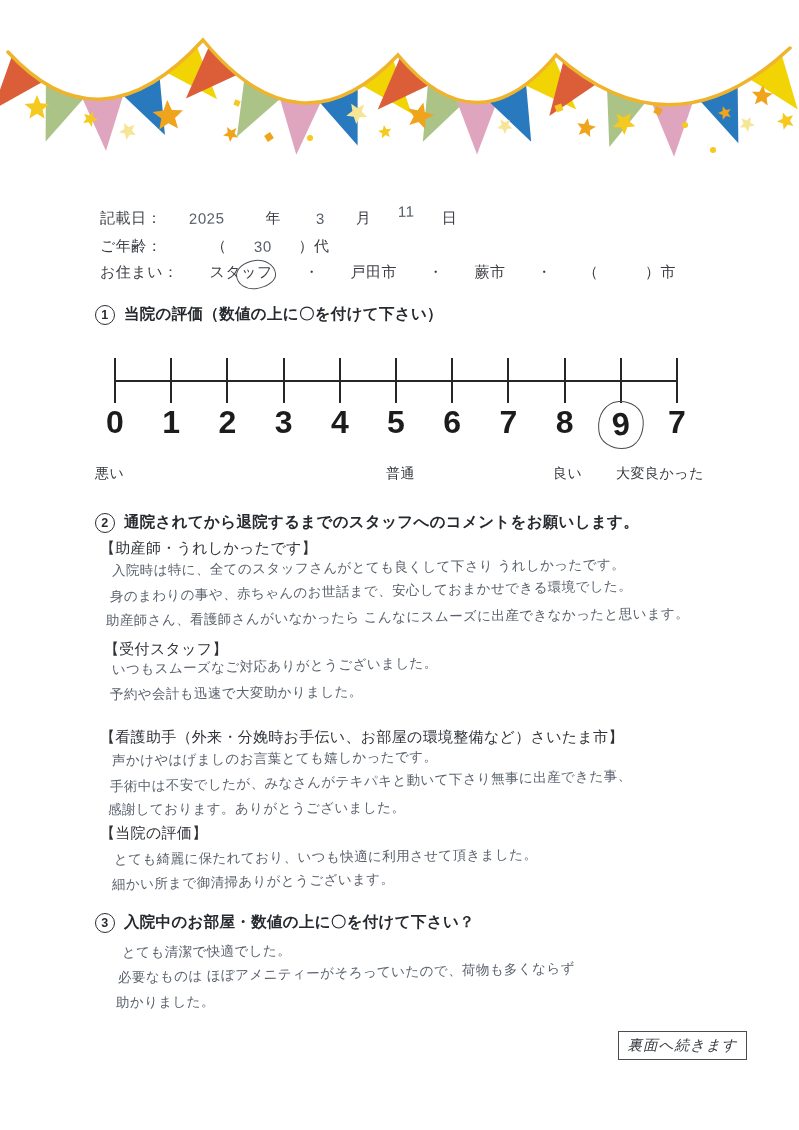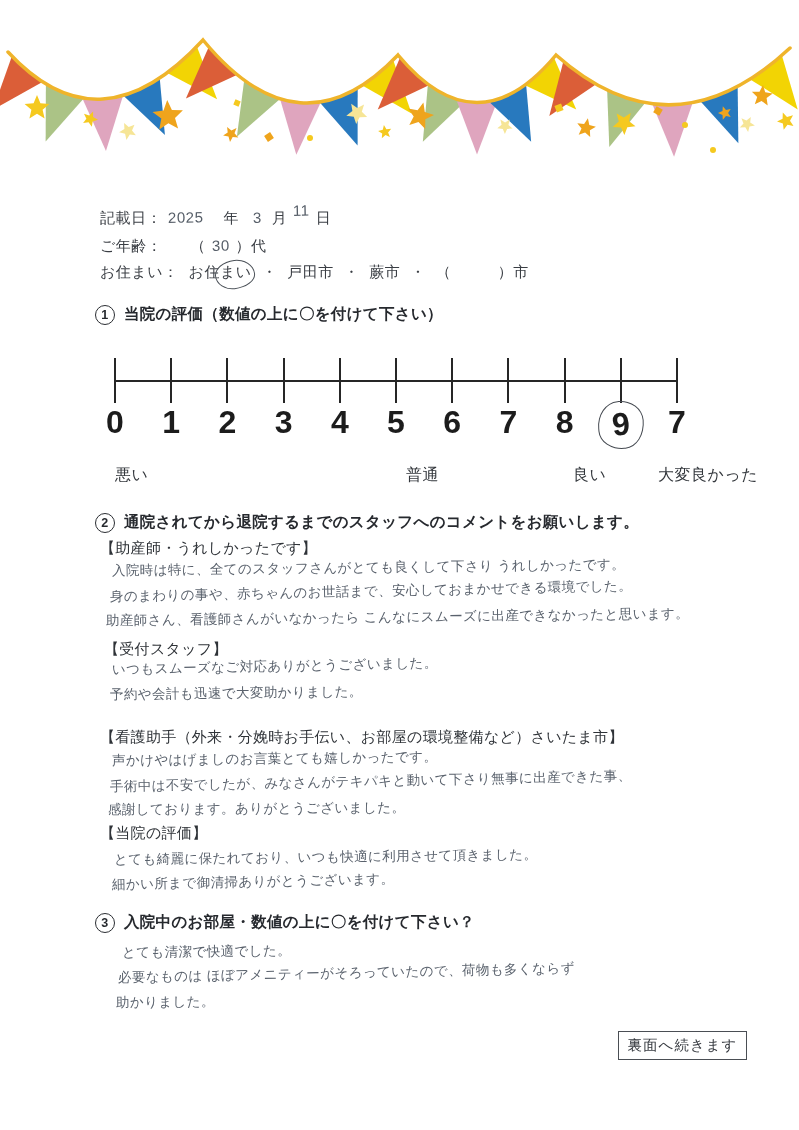--- a/index.html
+++ b/index.html
@@ -3,49 +3,49 @@
 <meta charset="utf-8">
 <style>
   html,body{margin:0;padding:0;}
   body{background:#e8e8e8;}
   .page{
     position:relative;width:799px;height:1130px;background:#ffffff;
     font-family:"Liberation Sans","DejaVu Sans",sans-serif;color:#33373c;
     overflow:hidden;margin:0 auto;
   }
   .abs{position:absolute;}
-  .row{position:absolute;display:flex;align-items:flex-start;white-space:nowrap;}
+  .row{position:absolute;display:flex;align-items:center;white-space:nowrap;gap:21px;}
   .printed{font-size:15px;color:#3a3e44;letter-spacing:0.5px;}
   .heading{font-size:15.5px;font-weight:bold;color:#26292e;letter-spacing:0.3px;white-space:nowrap;display:flex;align-items:center;}
   .sec-title{font-size:15px;color:#2f3338;letter-spacing:0.3px;white-space:nowrap;}
   .qnum{display:inline-flex;flex:0 0 auto;width:18px;height:18px;border:1.4px solid #2b2e33;border-radius:50%;
         align-items:center;justify-content:center;font-size:12.5px;font-weight:bold;margin-right:9px;}
   .hw{font-size:13.5px;color:#5a626d;letter-spacing:0.4px;white-space:nowrap;transform-origin:left center;}
   .r1{transform:rotate(-0.7deg);}
   .r2{transform:rotate(-1.2deg);}
   .r3{transform:rotate(-0.4deg);}
   .hw-num{font-size:15px;color:#565e68;letter-spacing:0.5px;transform-origin:left center;}
 
   
   .scale{position:absolute;top:358px;left:115px;width:562px;height:100px;}
   .scale-line{position:absolute;top:22px;left:0;right:0;height:2px;background:#262626;}
   .tick{position:absolute;top:0;width:2px;height:45px;background:#262626;transform:translateX(-50%);}
   .num{position:absolute;top:47px;transform:translateX(-50%);font-size:32px;font-weight:bold;color:#1c1c1c;line-height:1.1;}
   .circle-mark{display:inline-flex;align-items:center;justify-content:center;width:44px;height:46px;
         border:1.7px solid #454a51;border-radius:48% 52% 46% 54%/55% 45% 58% 42%;
         transform:rotate(-5deg);margin:-4px -11px;}
-  .anchor{position:absolute;font-size:16px;color:#33373c;letter-spacing:0.5px;white-space:nowrap;margin-left:20px;}
+  .anchor{position:absolute;font-size:14px;color:#33373c;letter-spacing:0.5px;white-space:nowrap;}
 
   
   .city-wrap{position:relative;display:inline-block;}
   .city-circle{position:absolute;left:26px;top:-3px;width:38px;height:27px;border:1.5px solid #4b5158;
         border-radius:52% 48% 55% 45%/48% 55% 45% 52%;transform:rotate(-7deg);}
 
   .continue-box{position:absolute;left:618px;top:1031px;width:127px;height:27px;border:1.6px solid #4a4e54;
-        display:flex;align-items:center;justify-content:center;font-size:14.5px;color:#35393f;letter-spacing:1px;}
+        display:flex;align-items:center;justify-content:center;font-size:14.5px;color:#35393f;letter-spacing:1px;font-style:italic;}
   .banner{position:absolute;top:0;left:0;}
   .gap6{margin-left:6px;} .gap10{margin-left:10px;} .gap14{margin-left:14px;} .gap20{margin-left:20px;}
   .raised{position:relative;top:-7px;}
 </style>
 </head>
 <body>
 
 <div class="page">
 
   <svg id="banner-svg" class="banner" width="799" height="175" viewBox="0 0 799 175">
@@ -107,21 +107,21 @@
   <div class="row" style="top:237px;left:100px">
     <span class="printed">ご年齢：</span>
     <span class="printed" style="margin-left:28px">（</span>
     <span class="hw-num r2 gap6">30</span>
     <span class="printed gap6">）代</span>
   </div>
 
   <div class="row" style="top:263px;left:100px">
     <span class="printed">お住まい：</span>
     <span class="city-wrap gap10">
-      <span class="printed">お住まい</span>
+      <span class="printed">スタッフ</span>
       <span class="city-circle"></span>
     </span>
     <span class="printed gap10">・</span>
     <span class="printed gap10">戸田市</span>
     <span class="printed gap10">・</span>
     <span class="printed gap10">蕨市</span>
     <span class="printed gap10">・</span>
     <span class="printed gap10">（　　　）市</span>
   </div>
 
@@ -156,21 +156,21 @@
       <span class="circle-mark">
           <span>9</span>
         </span>
     </div>
     <div class="num" style="left:100%"><span>7</span></div>
   </div>
 
   <span class="anchor" style="top:465px;left:95px">悪い</span>
   <span class="anchor" style="top:465px;left:386px">普通</span>
   <span class="anchor" style="top:465px;left:553px">良い</span>
-  <span class="anchor" style="top:465px;left:638px">大変良かった</span>
+  <span class="anchor" style="top:465px;left:616px">大変良かった</span>
 
   <div class="abs heading" style="top:512px;left:95px">
     <span class="qnum">2</span>
     <span>通院されてから退院するまでのスタッフへのコメントをお願いします。</span>
   </div>
 
   <div class="abs sec-title" style="top:539px;left:100px">【助産師・うれしかったです】</div>
   <div class="abs hw r1" style="top:562px;left:112px">入院時は特に、全てのスタッフさんがとても良くして下さり うれしかったです。</div>
   <div class="abs hw r2" style="top:588px;left:110px">身のまわりの事や、赤ちゃんのお世話まで、安心しておまかせできる環境でした。</div>
   <div class="abs hw r1" style="top:612px;left:106px">助産師さん、看護師さんがいなかったら こんなにスムーズに出産できなかったと思います。</div>

